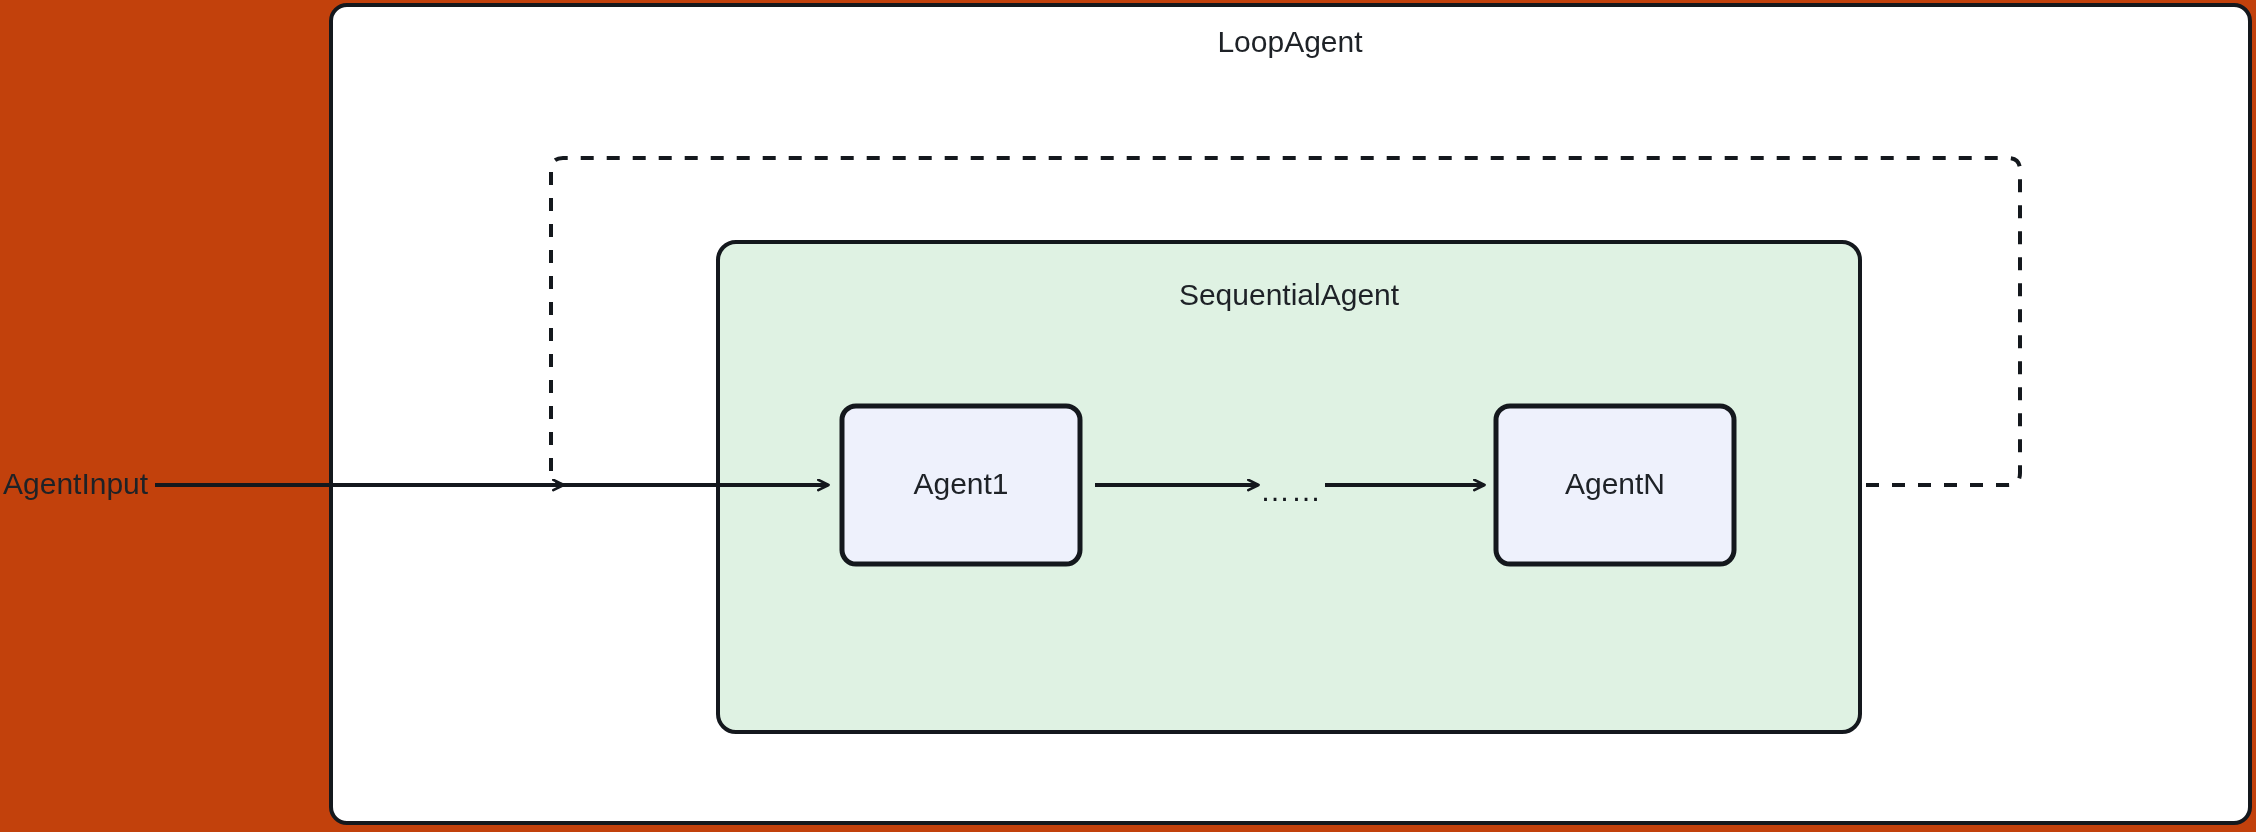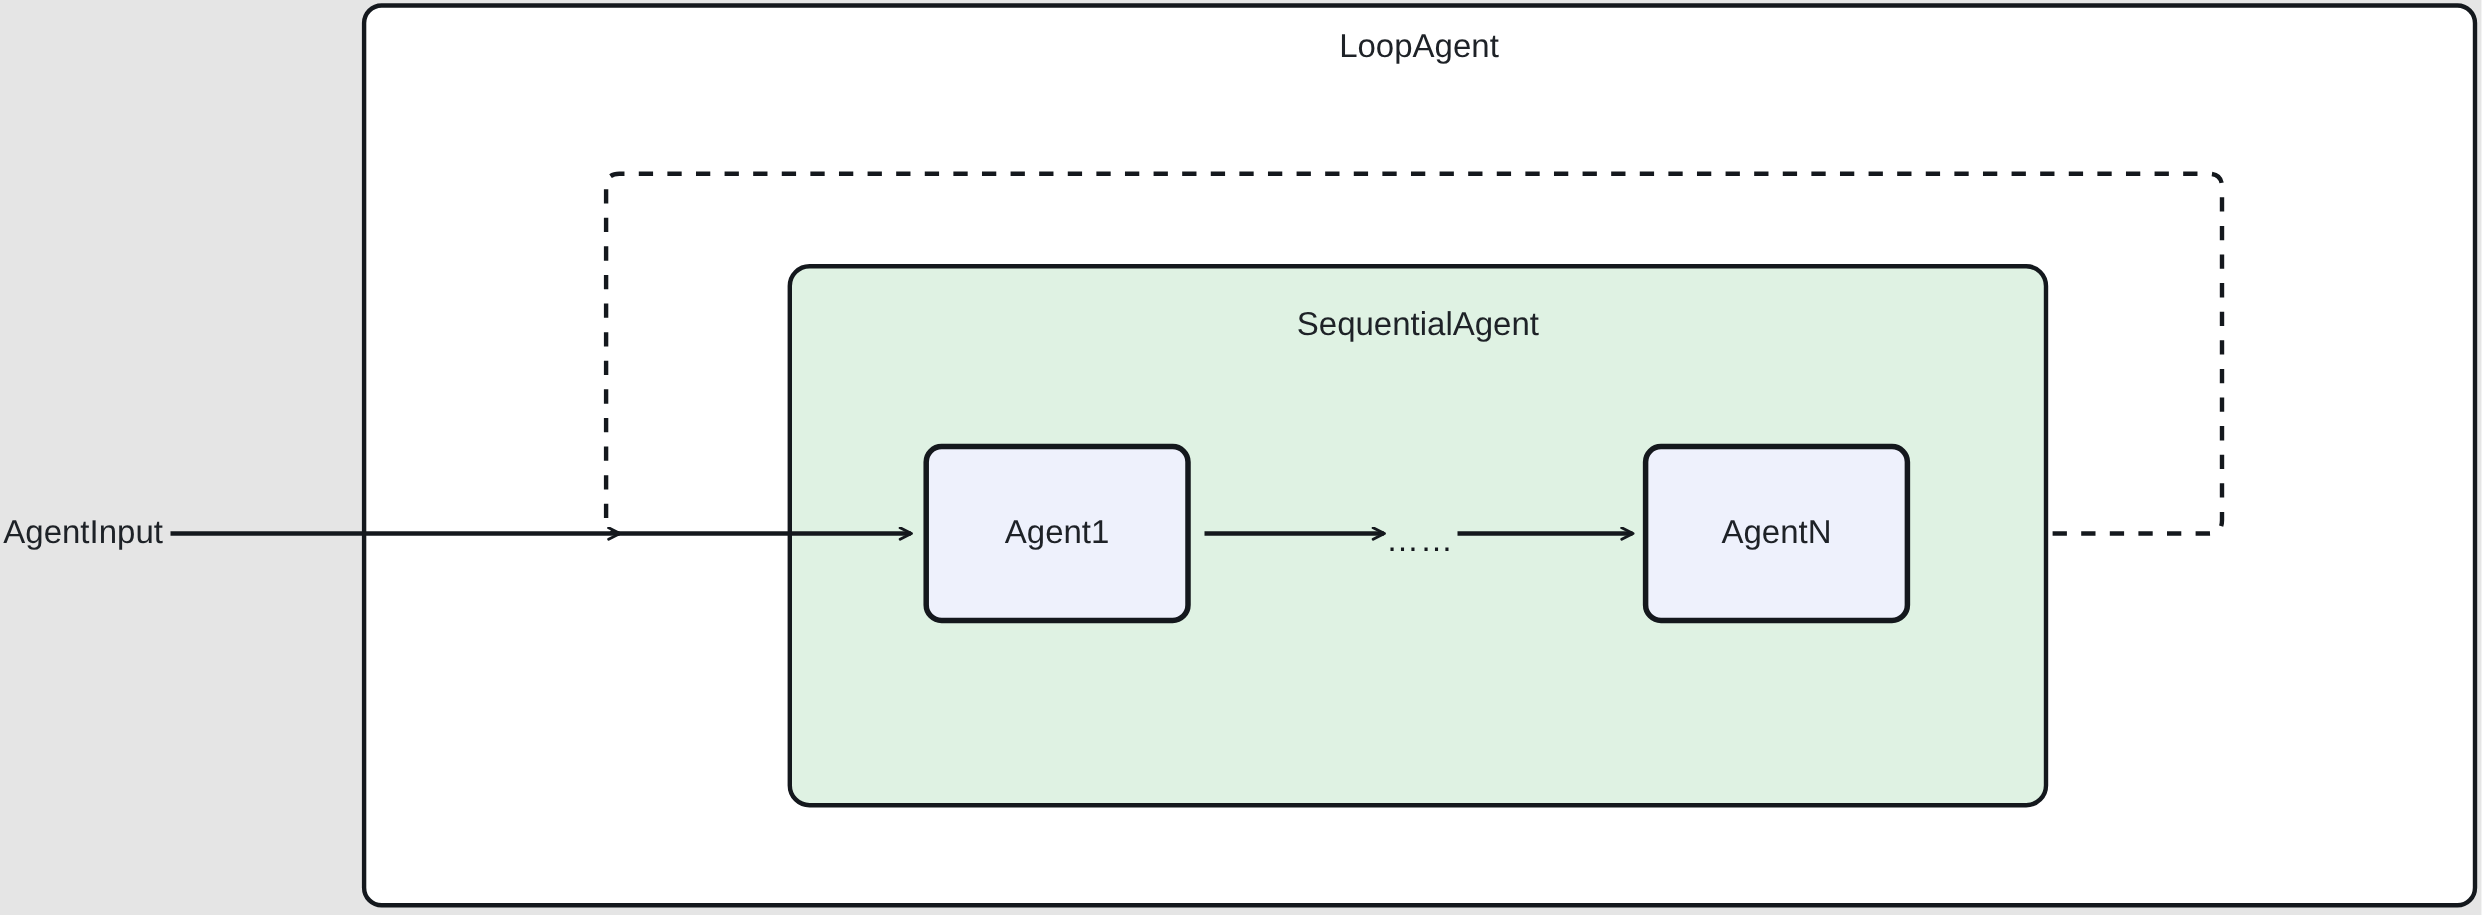--- a/index.html
+++ b/index.html
@@ -7,21 +7,21 @@
     padding: 0;
     background: #ffffff;
   }
   body {
     font-family: "Liberation Sans", "DejaVu Sans", sans-serif;
   }
   #canvas {
     position: relative;
     width: 2256px;
     height: 832px;
-    background: #e5e5e5;
+    background: #c2410c;
     overflow: hidden;
   }
   #diagram-svg {
     position: absolute;
     left: 0;
     top: 0;
     width: 2256px;
     height: 832px;
     display: block;
   }

